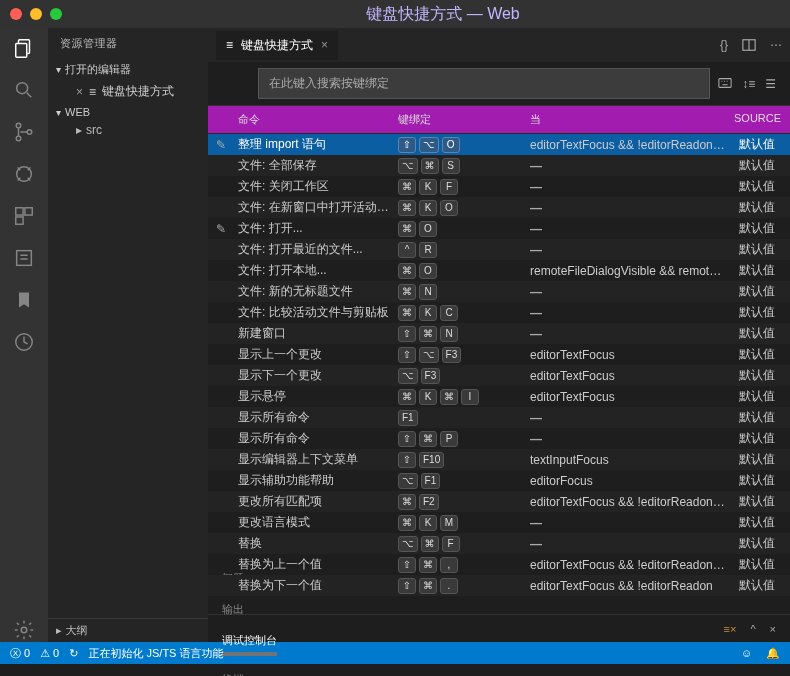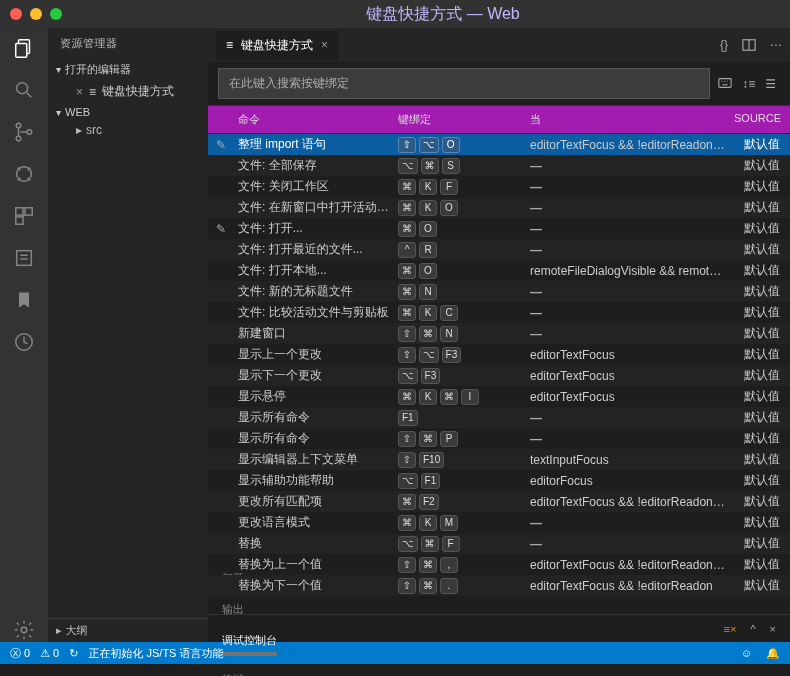--- a/index.html
+++ b/index.html
@@ -26,40 +26,40 @@
 .sidebar-tree-item { padding: 2px 8px 2px 28px; font-size: 12px; color: #bbb; display: flex; align-items: center; gap: 4px; }
 .sidebar-bottom { margin-top: auto; padding: 4px 8px; font-size: 11px; color: #bbb; display: flex; align-items: center; gap: 4px; border-top: 1px solid #3a3a3a; }
 
 .editor-area { flex: 1; background: #1e1e1e; display: flex; flex-direction: column; min-width: 0; }
 .tabs { height: 34px; background: #252526; display: flex; align-items: center; padding: 0 8px; gap: 8px; }
 .tab { display: flex; align-items: center; gap: 8px; padding: 6px 10px; background: #1e1e1e; color: #fff; font-size: 12px; }
 .tab .tab-close { color: #999; }
 .tabs-actions { margin-left: auto; display: flex; gap: 14px; color: #aaa; }
 
 .search-bar { background: #1e1e1e; padding: 6px 10px; display: flex; align-items: center; gap: 8px; border-bottom: 1px solid #333; }
-.search-input-wrap { flex: 1; background: #3c3c3c; border: 1px solid #555; padding: 6px 10px; color: #aaa; font-size: 12px; }
+.search-input-wrap { flex: 1; background: #3c3c3c; border: 1px solid #555; padding: 6px 10px; color: #aaa; font-size: 12px; margin-left: 40px; }
 .search-actions { display: flex; gap: 10px; color: #aaa; padding-right: 4px; }
 
 .columns-header { display: flex; padding: 6px 0 6px 30px; font-size: 11px; color: #ddd; background: #a21caf; border-bottom: 1px solid #2a2a2a; }
 .col-cmd { width: 160px; }
 .col-key { width: 120px; }
 .col-when { flex: 1; padding-left: 12px; }
 .col-src { width: 56px; text-align: left; padding-right: 18px; }
 
 .rows { flex: 1; overflow: hidden; }
 .row { display: flex; align-items: center; padding: 2px 0 2px 30px; height: 21px; font-size: 12px; color: #ccc; position: relative; }
 .row-alt { background: #232323; }
 .row.selected { background: #0b5ea2; color: #fff; }
 .row .cmd { width: 160px; white-space: nowrap; overflow: hidden; text-overflow: ellipsis; }
 .row .keys { width: 120px; display: flex; gap: 3px; }
 .row .keycap { min-width: 18px; height: 16px; background: #3a3a3a; border: 1px solid #555; border-radius: 3px; font-size: 10px; display: flex; align-items: center; justify-content: center; padding: 0 3px; color: #ddd; }
 .row.selected .keycap { background: #2d5a87; border-color: #5a86b3; color: #fff; }
 .row .when { flex: 1; padding-left: 12px; white-space: nowrap; overflow: hidden; text-overflow: ellipsis; color: #ccc; }
 .row .when.dash { color: #aaa; font-weight: bold; }
-.row .src { width: 56px; text-align: right; padding-right: 10px; white-space: nowrap; }
+.row .src { width: 56px; text-align: center; padding-right: 10px; white-space: nowrap; }
 .row .pencil { position: absolute; left: 8px; color: #aaa; font-size: 12px; }
 
 .panel { height: 28px; background: #1e1e1e; border-top: 1px solid #333; display: flex; align-items: center; padding: 0 14px; gap: 16px; font-size: 11px; color: #888; }
 .panel .ptab.active { color: #fff; border-bottom: 4px solid #737373; padding-bottom: 4px; }
 .panel-actions { margin-left: auto; display: flex; gap: 14px; color: #aaa; }
 
 .statusbar { height: 22px; background: #007acc; display: flex; align-items: center; padding: 0 10px; gap: 10px; color: #fff; font-size: 11px; }
 .statusbar .right { margin-left: auto; display: flex; gap: 14px; }
 
 svg { display: block; }

